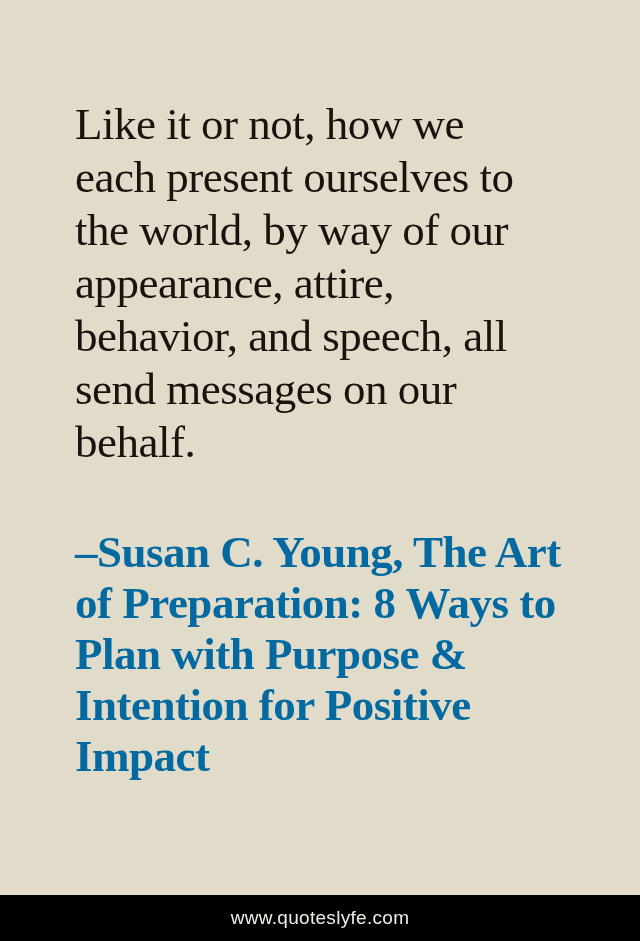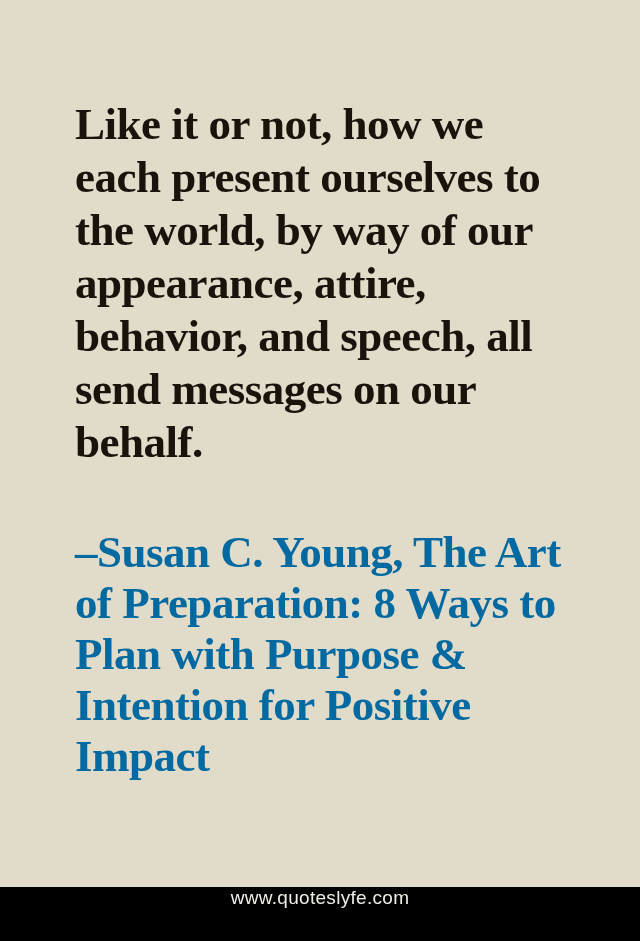--- a/index.html
+++ b/index.html
@@ -19,21 +19,21 @@
     inset: 0;
     background: #e1dbc9;
   }
   .quote-text {
     position: absolute;
     left: 75px;
     right: 30px;
     top: 98px;
     font-size: 45px;
     line-height: 53px;
-    font-weight: 700;
+    font-weight: 400;
     color: #1a130c;
     white-space: pre-line;
     letter-spacing: -0.5px;
   }
   .quote-attribution {
     position: absolute;
     left: 75px;
     right: 30px;
     top: 527px;
     font-size: 45px;
@@ -41,24 +41,24 @@
     font-weight: 700;
     color: #0369a1;
     white-space: pre-line;
     letter-spacing: -0.5px;
   }
   .footer-bar {
     position: absolute;
     left: 0;
     right: 0;
     bottom: 0;
-    height: 54px;
+    height: 46px;
     background: #000000;
     display: flex;
-    align-items: flex-start;
+    align-items: center;
     justify-content: center;
   }
   .footer-url {
     font-family: "Liberation Sans", sans-serif;
     font-size: 19px;
     letter-spacing: 0.3px;
     color: #f0ede5;
   }
 </style>
 </head>

